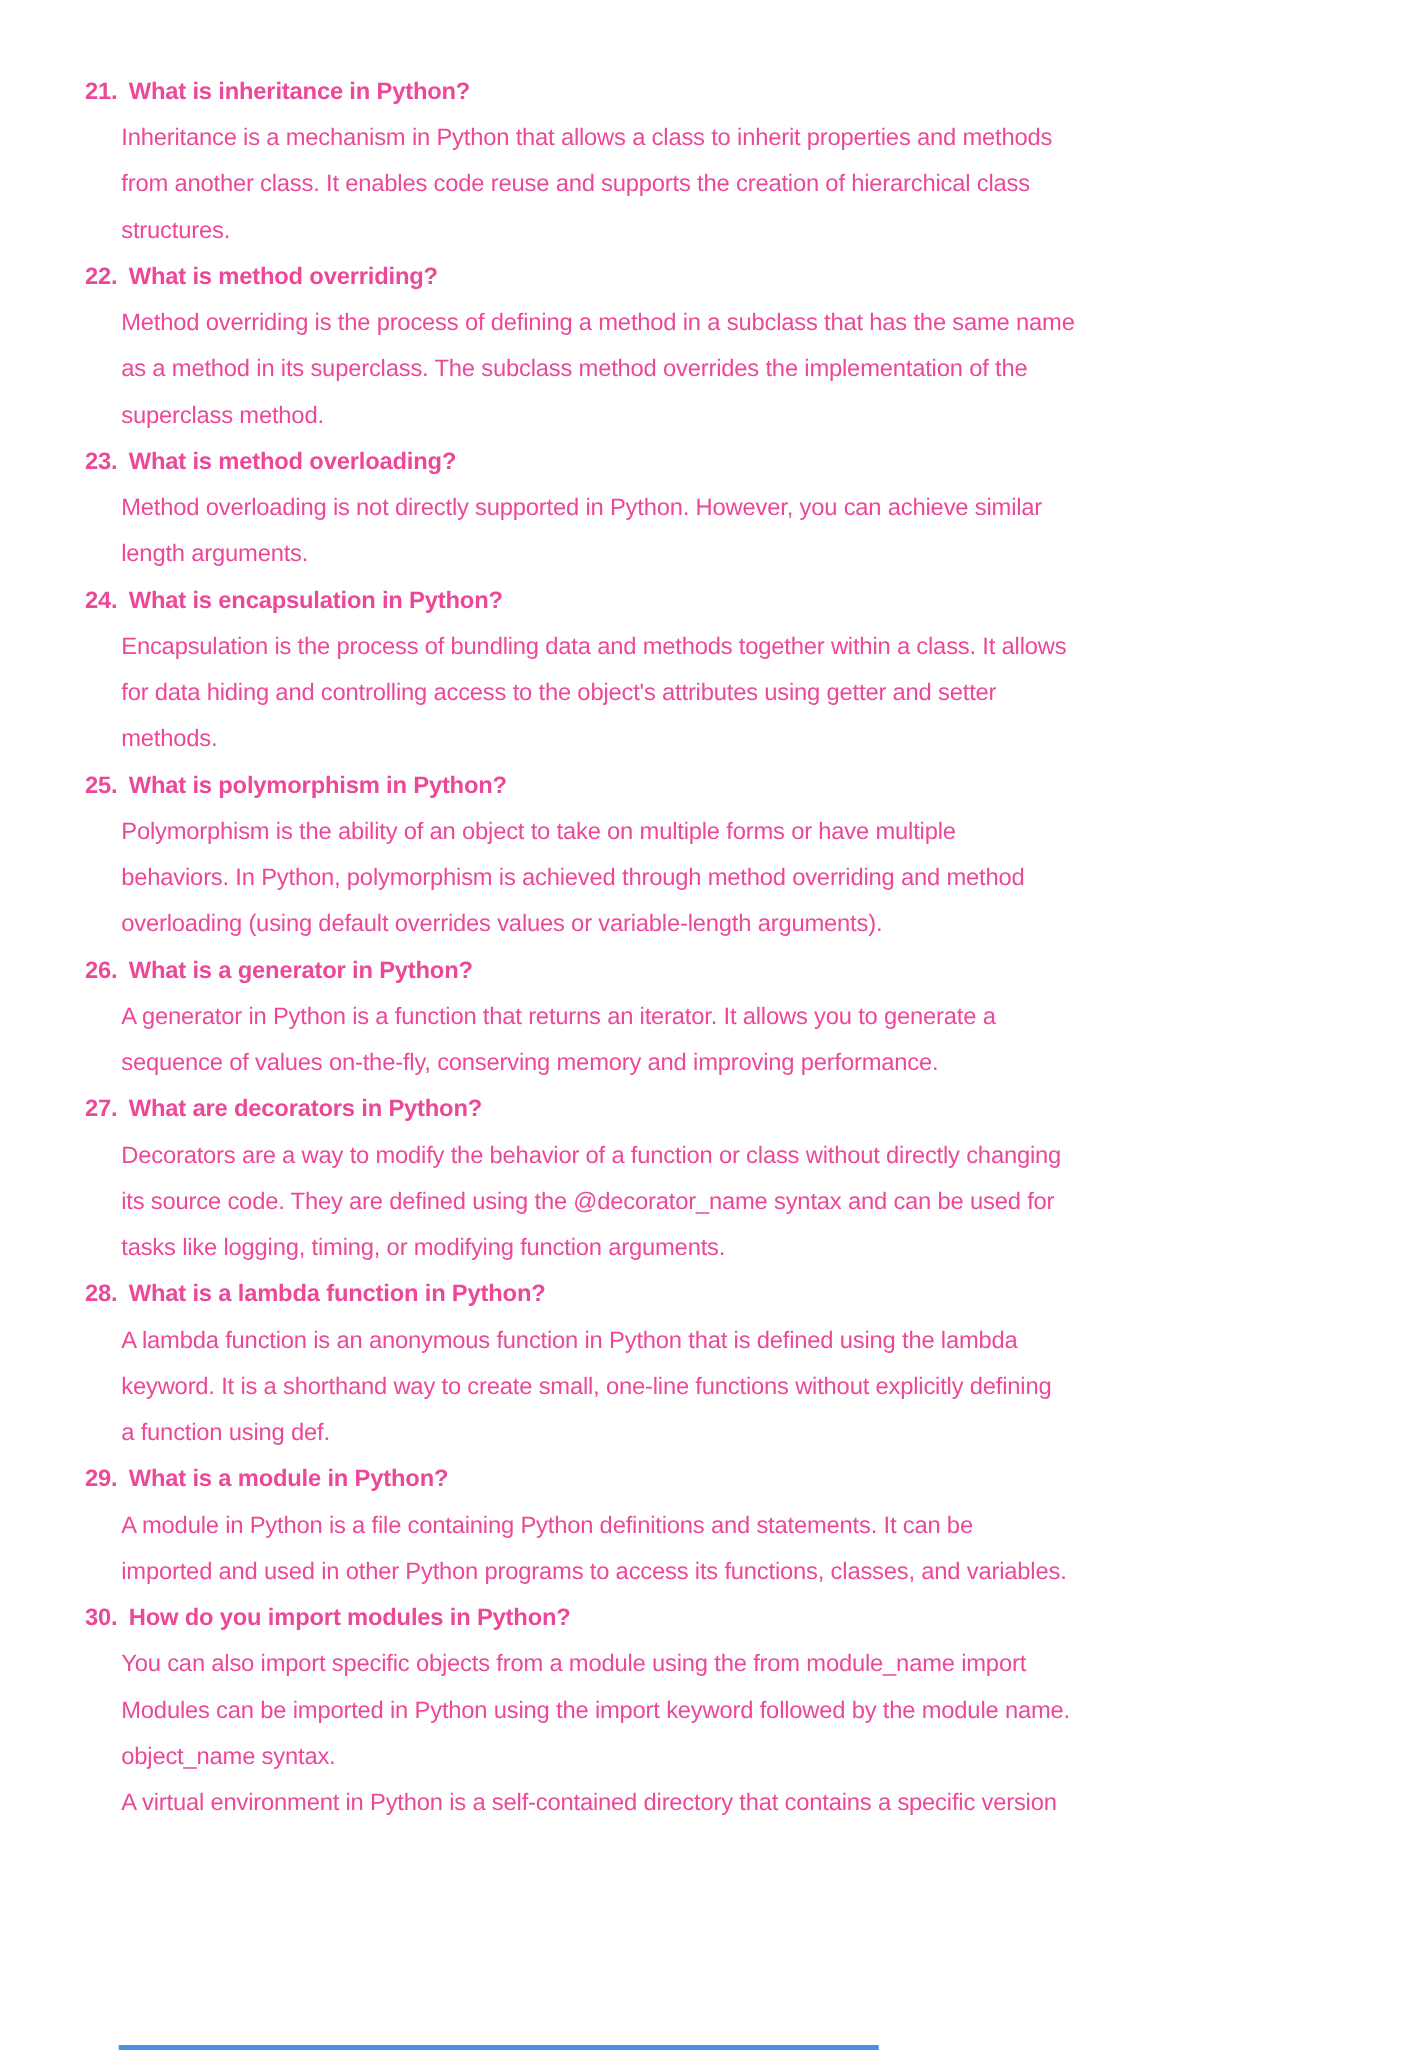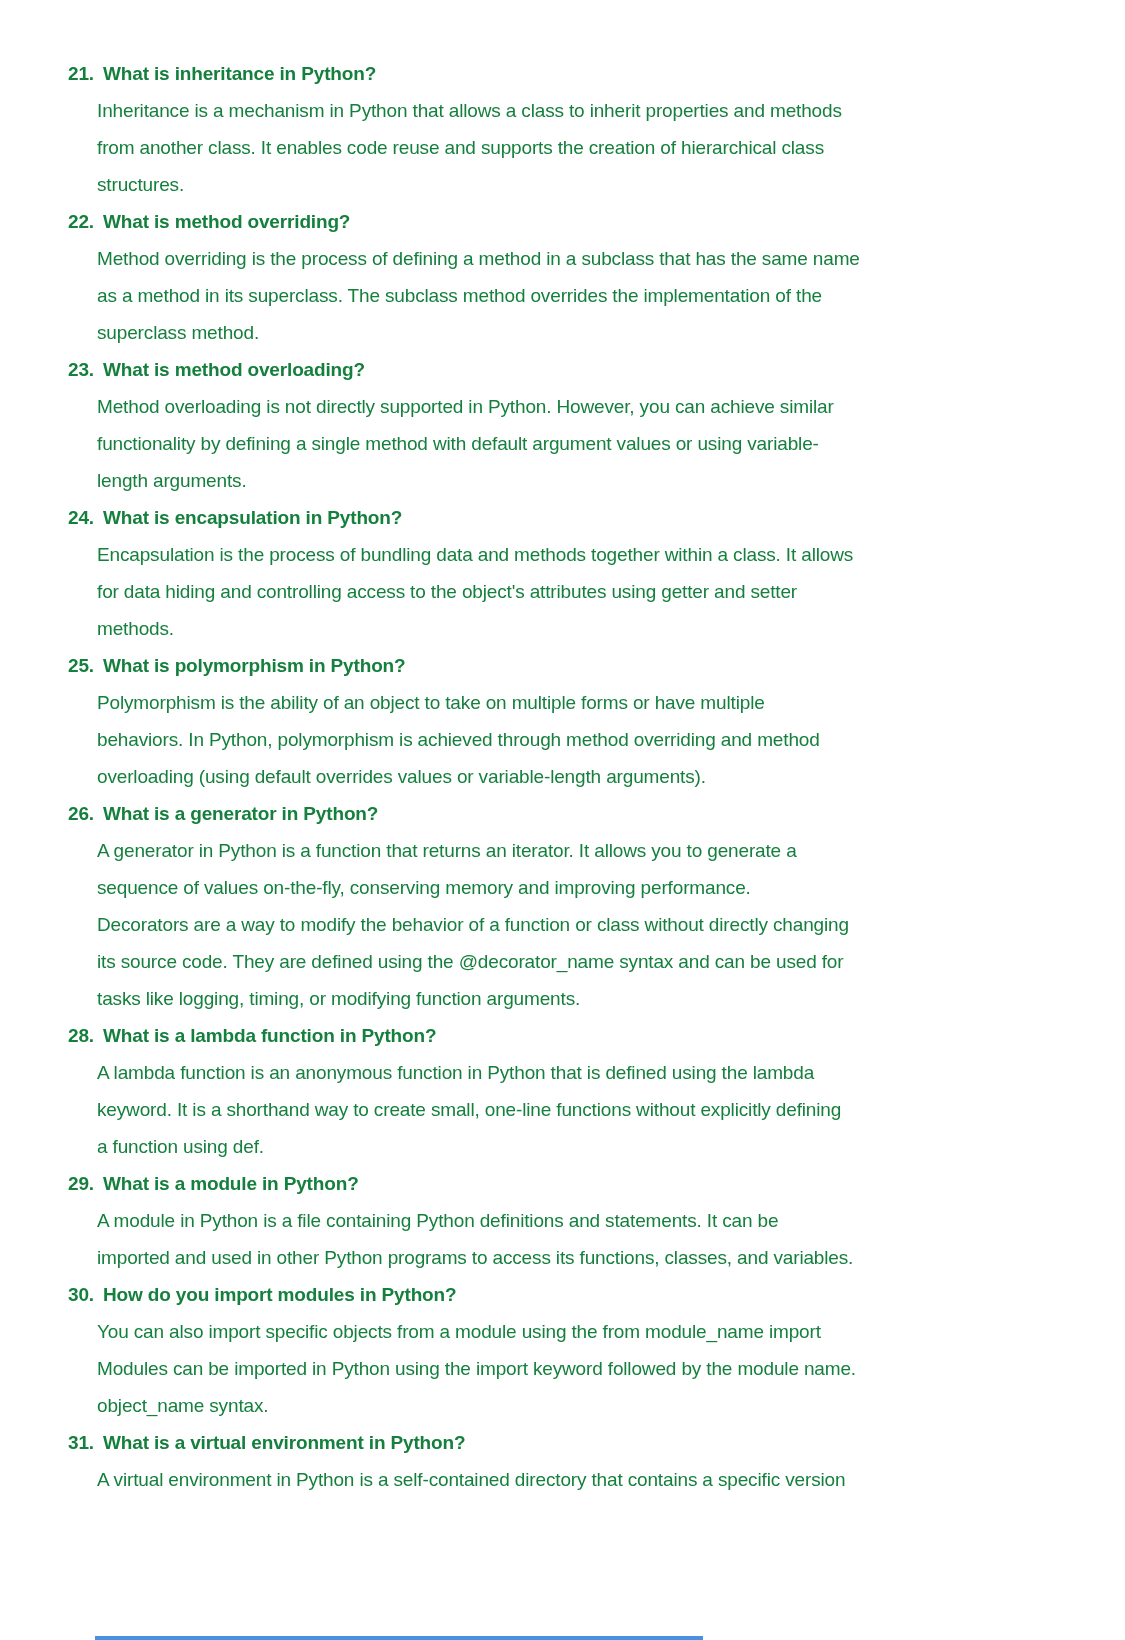--- a/index.html
+++ b/index.html
@@ -45,21 +45,21 @@
     left: 95px;
     bottom: 0;
     width: 608px;
     height: 4px;
     background: #4a90e2;
   }
 </style>
 </head>
 <body style="background: rgb(255, 255, 255);">
 
-<div class="doc" style="color: #15803d;">
+<div class="doc" style="color: #ec4899;">
   <div class="qa">
     <div class="q-row">
       <span class="q-num">21.</span>
       <span class="q-text">What is inheritance in Python?</span>
     </div>
     <div class="answer">
         <div class="a-line">Inheritance is a mechanism in Python that allows a class to inherit properties and methods</div>
         <div class="a-line">from another class. It enables code reuse and supports the creation of hierarchical class</div>
         <div class="a-line">structures.</div>
       </div>
@@ -77,21 +77,20 @@
       </div>
   </div>
 
   <div class="qa">
     <div class="q-row">
       <span class="q-num">23.</span>
       <span class="q-text">What is method overloading?</span>
     </div>
     <div class="answer">
         <div class="a-line">Method overloading is not directly supported in Python. However, you can achieve similar</div>
-        <div class="a-line">functionality by defining a single method with default argument values or using variable-</div>
         <div class="a-line">length arguments.</div>
       </div>
   </div>
 
   <div class="qa">
     <div class="q-row">
       <span class="q-num">24.</span>
       <span class="q-text">What is encapsulation in Python?</span>
     </div>
     <div class="answer">
@@ -118,20 +117,24 @@
       <span class="q-num">26.</span>
       <span class="q-text">What is a generator in Python?</span>
     </div>
     <div class="answer">
         <div class="a-line">A generator in Python is a function that returns an iterator. It allows you to generate a</div>
         <div class="a-line">sequence of values on-the-fly, conserving memory and improving performance.</div>
       </div>
   </div>
 
   <div class="qa">
+    <div class="q-row">
+      <span class="q-num">27.</span>
+      <span class="q-text">What are decorators in Python?</span>
+    </div>
     <div class="answer">
         <div class="a-line">Decorators are a way to modify the behavior of a function or class without directly changing</div>
         <div class="a-line">its source code. They are defined using the @decorator_name syntax and can be used for</div>
         <div class="a-line">tasks like logging, timing, or modifying function arguments.</div>
       </div>
   </div>
 
   <div class="qa">
     <div class="q-row">
       <span class="q-num">28.</span>
@@ -161,23 +164,19 @@
       <span class="q-text">How do you import modules in Python?</span>
     </div>
     <div class="answer">
         <div class="a-line">You can also import specific objects from a module using the from module_name import</div>
         <div class="a-line">Modules can be imported in Python using the import keyword followed by the module name.</div>
         <div class="a-line">object_name syntax.</div>
       </div>
   </div>
 
   <div class="qa">
-    <div class="q-row">
-      <span class="q-num">31.</span>
-      <span class="q-text">What is a virtual environment in Python?</span>
-    </div>
     <div class="answer">
         <div class="a-line">A virtual environment in Python is a self-contained directory that contains a specific version</div>
       </div>
   </div>
 </div>
 
 <div class="accent-line" style="background: rgb(74, 144, 226);"></div>
 
 </body></html>

